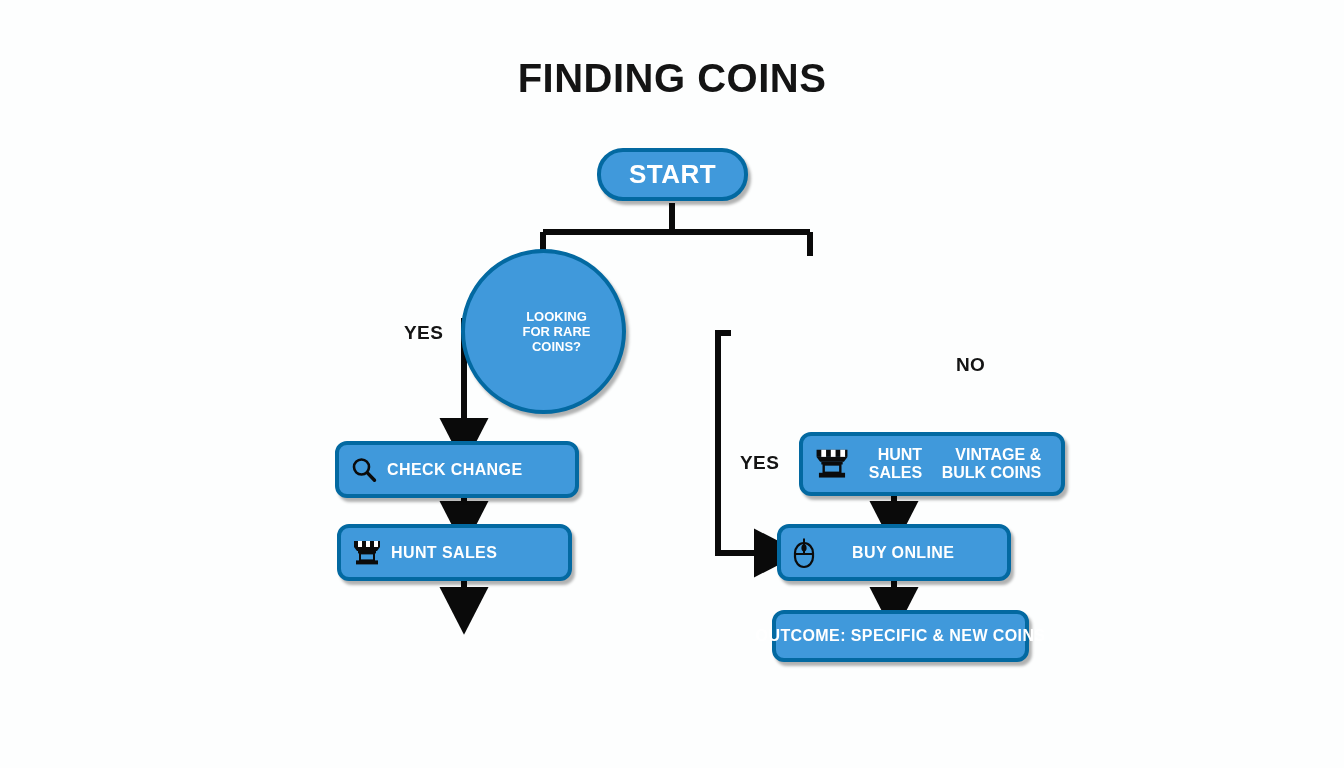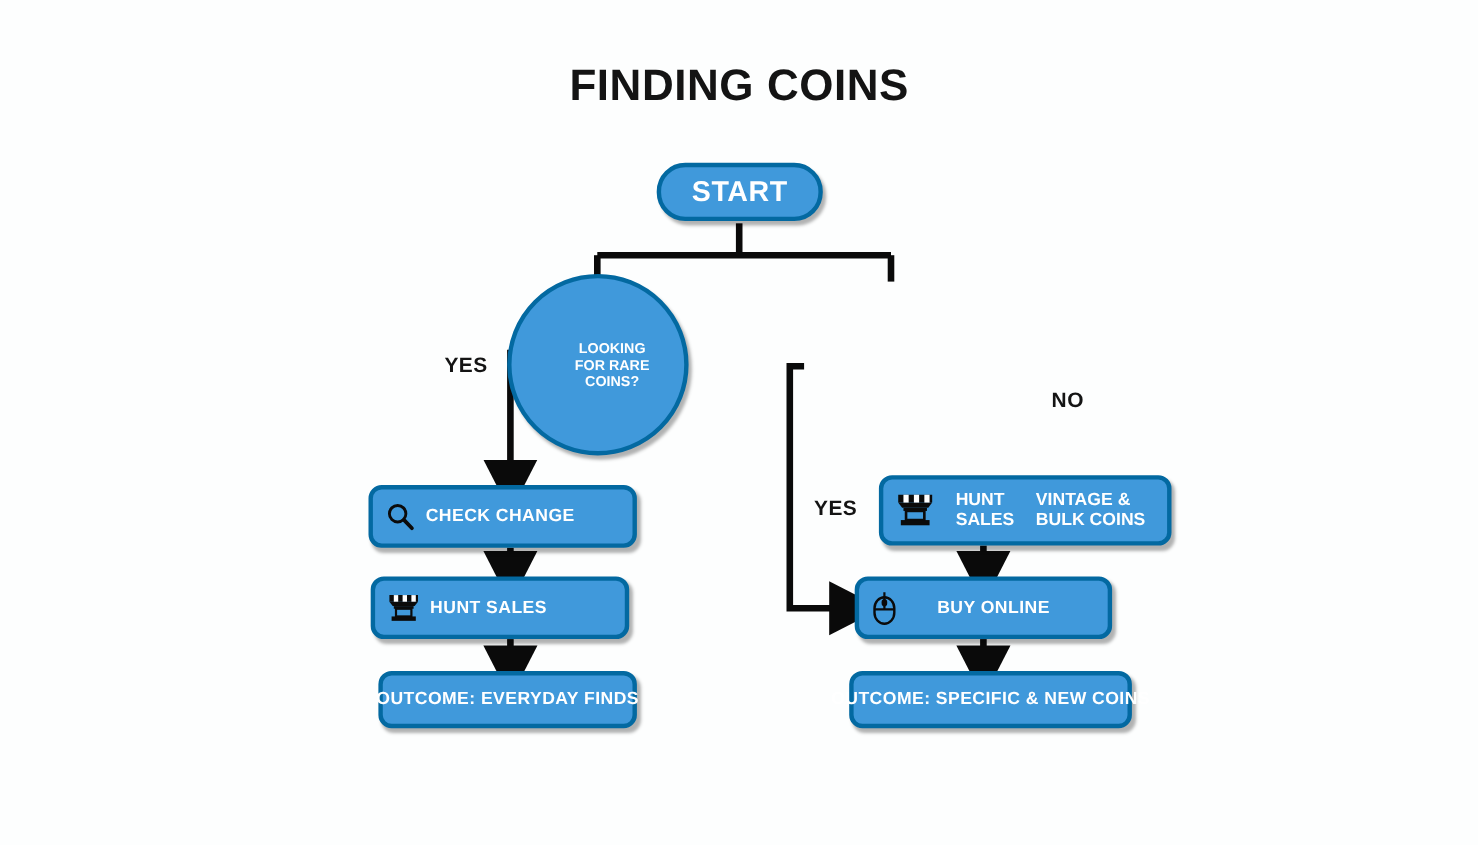--- a/index.html
+++ b/index.html
@@ -154,21 +154,21 @@
     white-space: nowrap;
   }
   .two-col {
     display: flex;
     flex: 1 1 auto;
     align-items: center;
     justify-content: space-around;
     padding-right: 10px;
   }
   .stack-label {
-    text-align: left;
+    text-align: right;
     line-height: 1.12;
     white-space: nowrap;
   }
 
   .edge-label {
     position: absolute;
     color: #141414;
     font-weight: bold;
     font-size: 19px;
     letter-spacing: 0.4px;
@@ -245,23 +245,20 @@
         <rect x="15" y="3" width="4" height="6" fill="#ffffff"></rect>
         <rect x="23" y="3" width="4" height="6" fill="#ffffff"></rect>
         <rect x="7" y="13" width="18" height="2.4" fill="#0b0b0b"></rect>
         <rect x="9" y="15.4" width="14" height="7" fill="none" stroke="#0b0b0b" stroke-width="2"></rect>
         <rect x="5" y="22.4" width="22" height="4" fill="#0b0b0b"></rect>
       </svg>
     </span>
     <span class="node-label">HUNT SALES</span>
   </div>
 
-  <div class="node box box-outcome-left">
-    <span class="node-label">OUTCOME: EVERYDAY FINDS</span>
-  </div>
 
   <div class="node box box-hunt-vintage">
     <span class="node-icon">
       <svg width="38" height="36" viewBox="0 0 32 30">
         <path d="M3,3 L29,3 L29,9 L3,9 Z" fill="#0b0b0b"></path>
         <path d="M3,9 L29,9 L26,13 L6,13 Z" fill="#0b0b0b"></path>
         <rect x="7" y="3" width="4" height="6" fill="#ffffff"></rect>
         <rect x="15" y="3" width="4" height="6" fill="#ffffff"></rect>
         <rect x="23" y="3" width="4" height="6" fill="#ffffff"></rect>
         <rect x="7" y="13" width="18" height="2.4" fill="#0b0b0b"></rect>

